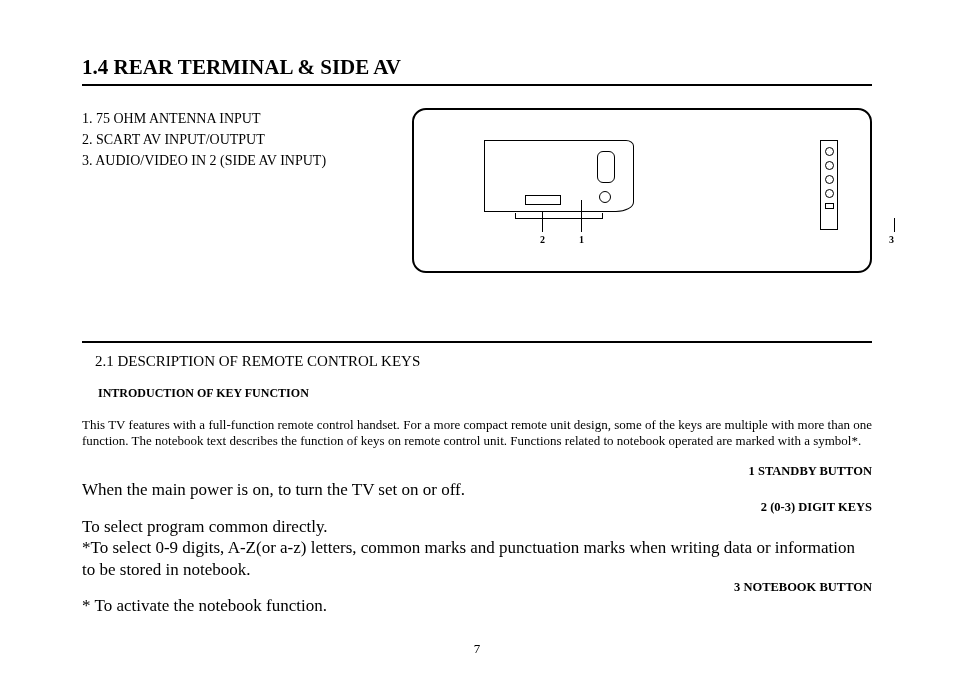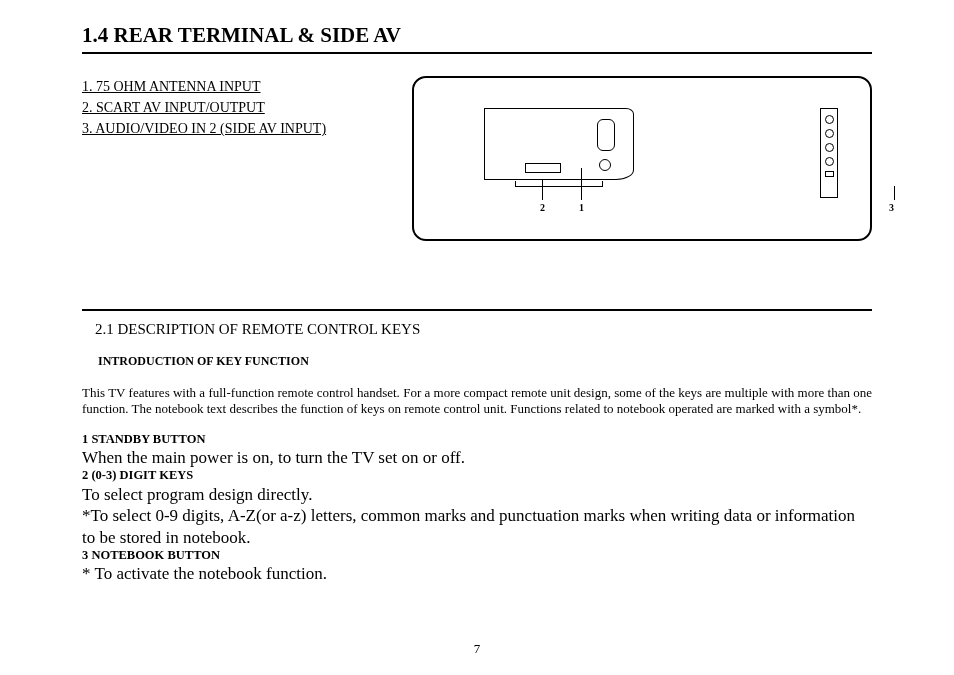--- a/index.html
+++ b/index.html
@@ -6,21 +6,21 @@
     margin: 0;
     padding: 0;
     background: #fff;
     color: #000;
     font-family: "Times New Roman", Times, serif;
   }
   .page {
     width: 954px;
     height: 675px;
     box-sizing: border-box;
-    padding: 23px 82px 0 82px;
+    padding: 55px 82px 0 82px;
     position: relative;
   }
 
   .h1 {
     font-size: 21px;
     font-weight: bold;
     margin: 0 0 4px 0;
   }
   .rule {
     border: 0;
@@ -29,21 +29,20 @@
   }
   .rule-lower {
     margin-top: 2px;
     margin-bottom: 10px;
   }
 
   .top-row {
     display: flex;
     gap: 40px;
     align-items: flex-start;
-    text-decoration: underline;
   }
   .terminal-list {
     font-size: 14px;
     line-height: 1.5;
     min-width: 290px;
   }
   .terminal-list div {
     white-space: nowrap;
   }
 
@@ -181,20 +180,21 @@
     margin: 0 0 14px 0;
   }
   .sub {
     font-size: 17px;
     line-height: 1.25;
     margin: 0 0 0 0;
   }
   .sub.b {
     font-weight: bold;
     font-size: 12.5px;
+    text-align: right;
   }
 
   .page-number {
     position: absolute;
     left: 0; right: 0;
     bottom: 18px;
     text-align: center;
     font-size: 13px;
   }
 </style>
@@ -243,21 +243,21 @@
 
     <div class="h2">2.1 DESCRIPTION OF REMOTE CONTROL KEYS</div>
 
     <div class="h3">INTRODUCTION OF KEY FUNCTION</div>
     <p class="body">This TV features with a full-function remote control handset. For a more compact remote unit design, some of the keys are multiple with more than one function. The notebook text describes the function of keys on remote control unit. Functions related to notebook operated are marked with a symbol*.</p>
 
     <div class="sub b">1 STANDBY BUTTON</div>
     <div class="sub">When the main power is on, to turn the TV set on or off.</div>
 
     <div class="sub b">2 (0-3) DIGIT KEYS</div>
-    <div class="sub">To select program design directly.</div>
+    <div class="sub">To select program common directly.</div>
     <div class="sub">*To select 0-9 digits, A-Z(or a-z) letters, common marks and punctuation marks when writing data or information to be stored in notebook.</div>
 
     <div class="sub b">3 NOTEBOOK BUTTON</div>
     <div class="sub">* To activate the notebook function.</div>
   </div>
 
   <div class="page-number">7</div>
 </div>
 
 </body></html>

